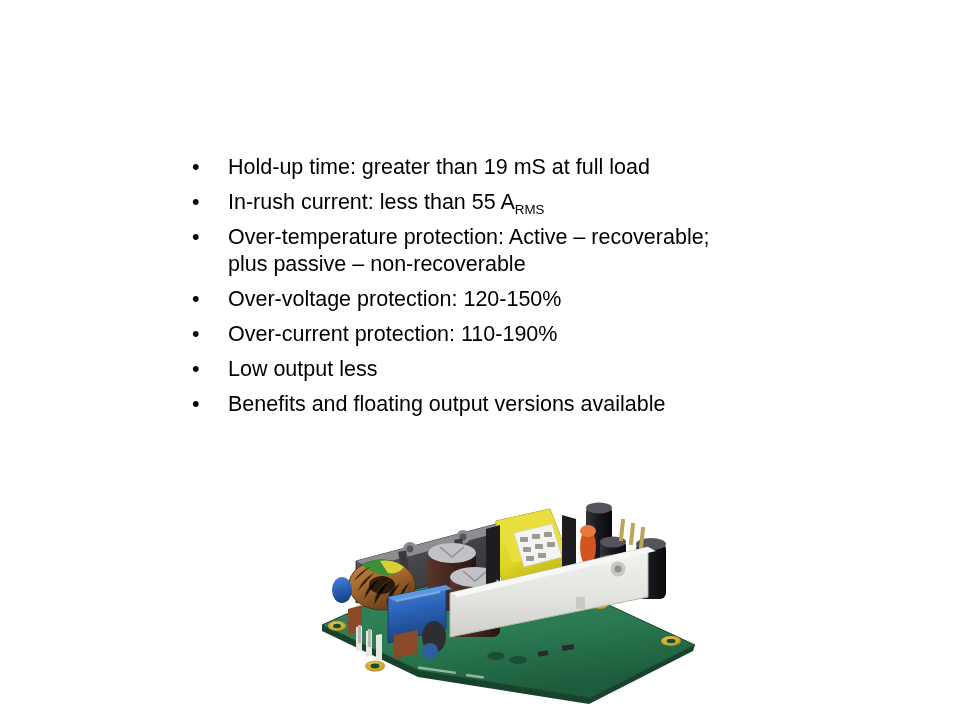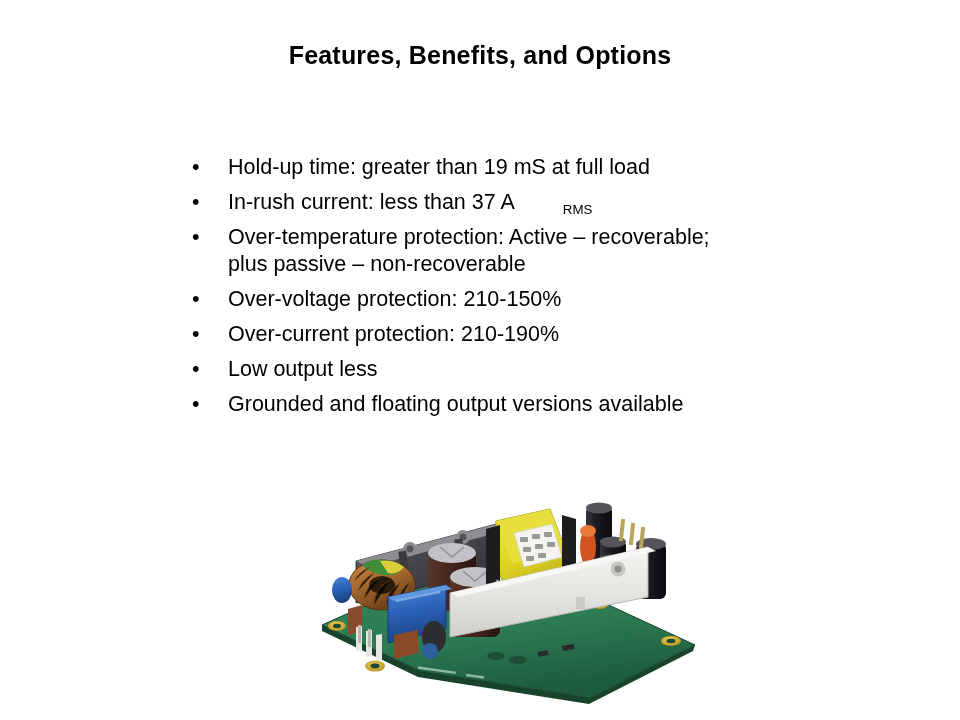--- a/index.html
+++ b/index.html
@@ -60,76 +60,74 @@
     text-align: left;
   }
   .bullet-text {
     display: block;
     white-space: pre-wrap;
   }
   .sub {
     font-size: 0.62em;
     vertical-align: sub;
     line-height: 0;
-    margin-left: 48px;
   }
 
   
   #product-image {
     position: absolute;
     left: 300px;
     top: 485px;
     width: 410px;
     height: 225px;
   }
   #product-image svg { display: block; }
 </style>
 </head>
 <body>
 
 <div id="slide">
 
-  <div id="slide-title">Features, Benefits, and Options</div>
 
   <div id="bullet-list">
 
     <div class="bullet-row">
       <span class="bullet-marker">•</span>
       <span class="bullet-text">Hold-up time: greater than 19 mS at full load</span>
     </div>
 
     <div class="bullet-row">
       <span class="bullet-marker">•</span>
-      <span class="bullet-text"><span>In-rush current: less than 37 A</span><span class="sub">RMS</span></span>
+      <span class="bullet-text"><span>In-rush current: less than 55 A</span><span class="sub">RMS</span></span>
     </div>
 
     <div class="bullet-row">
       <span class="bullet-marker">•</span>
       <span class="bullet-text">Over-temperature protection: Active – recoverable;
 plus passive – non-recoverable</span>
     </div>
 
     <div class="bullet-row">
       <span class="bullet-marker">•</span>
-      <span class="bullet-text">Over-voltage protection: 210-150%</span>
-    </div>
-
-    <div class="bullet-row">
-      <span class="bullet-marker">•</span>
-      <span class="bullet-text">Over-current protection: 210-190%</span>
+      <span class="bullet-text">Over-voltage protection: 120-150%</span>
+    </div>
+
+    <div class="bullet-row">
+      <span class="bullet-marker">•</span>
+      <span class="bullet-text">Over-current protection: 110-190%</span>
     </div>
 
     <div class="bullet-row">
       <span class="bullet-marker">•</span>
       <span class="bullet-text">Low output less</span>
     </div>
 
     <div class="bullet-row">
       <span class="bullet-marker">•</span>
-      <span class="bullet-text">Grounded and floating output versions available</span>
+      <span class="bullet-text">Benefits and floating output versions available</span>
     </div>
 
   </div>
 
   <div id="product-image">
     <svg viewBox="0 0 410 225" width="410" height="225">
       <defs>
         <linearGradient id="gPcb" x1="0" y1="0" x2="0.4" y2="1">
           <stop offset="0%" stop-color="#35855c"></stop>
           <stop offset="55%" stop-color="#2b7a52"></stop>

